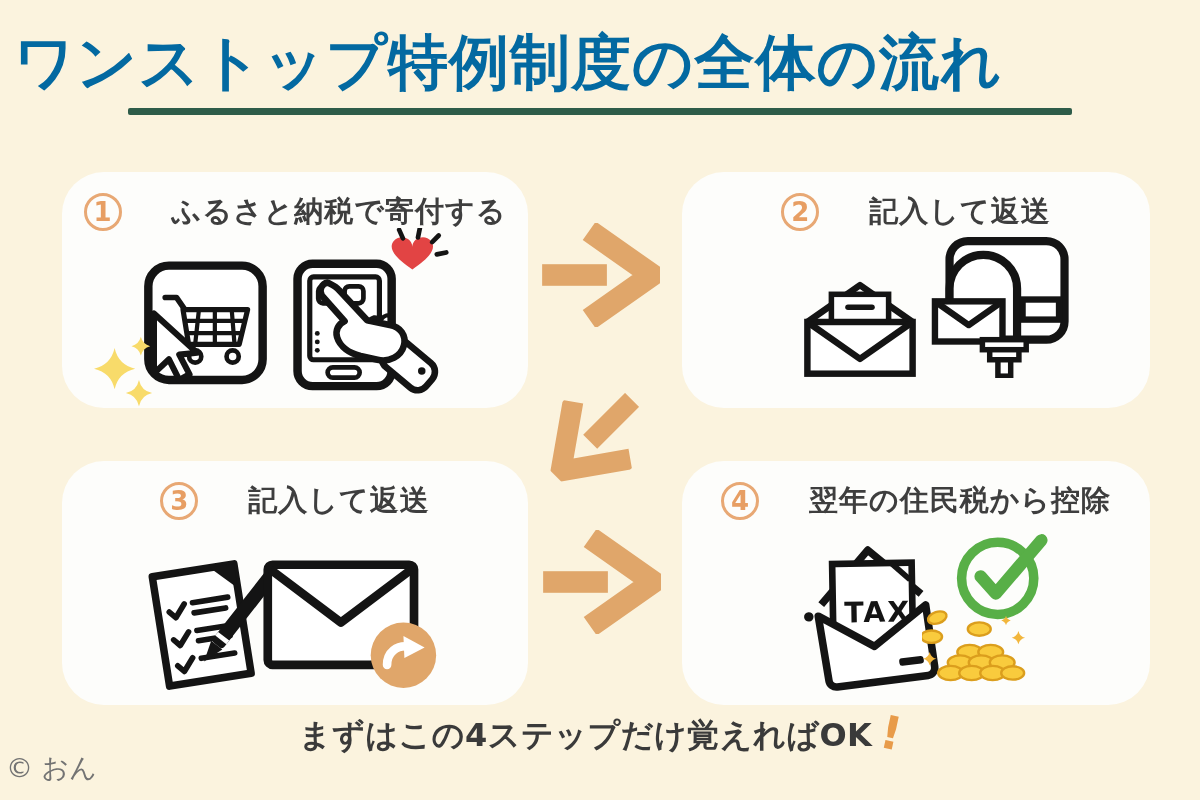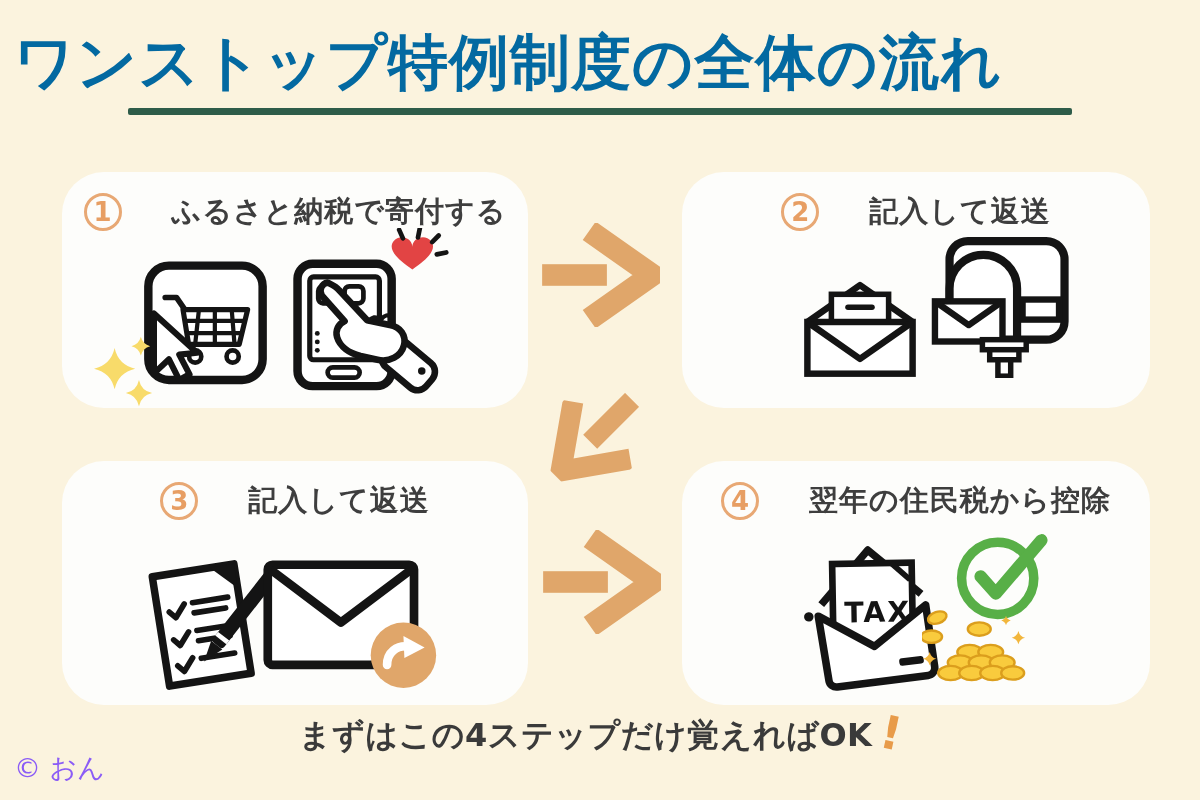--- a/index.html
+++ b/index.html
@@ -46,21 +46,21 @@
   .caption{
     position:absolute; left:0; top:704px; width:1200px; height:64px;
     display:flex; align-items:center; justify-content:center; gap:8px;
   }
   .caption-text{font-size:32px; font-weight:700; color:#3A3A3A; letter-spacing:0.5px;}
   .caption-mark{
     font-size:46px; font-weight:800; color:#E89B49;
     transform:rotate(12deg) translateY(-3px); display:inline-block;
   }
   .copyright{
-    position:absolute; left:14px; top:750px; font-size:27px; color:#8b5cf6;
+    position:absolute; left:6px; top:750px; font-size:27px; color:#737373;
   }
 </style>
 </head>
 <body>
 
 <div class="canvas">
 
   <div class="title">ワンストップ特例制度の全体の流れ</div>
   <div class="title-underline"></div>
 

